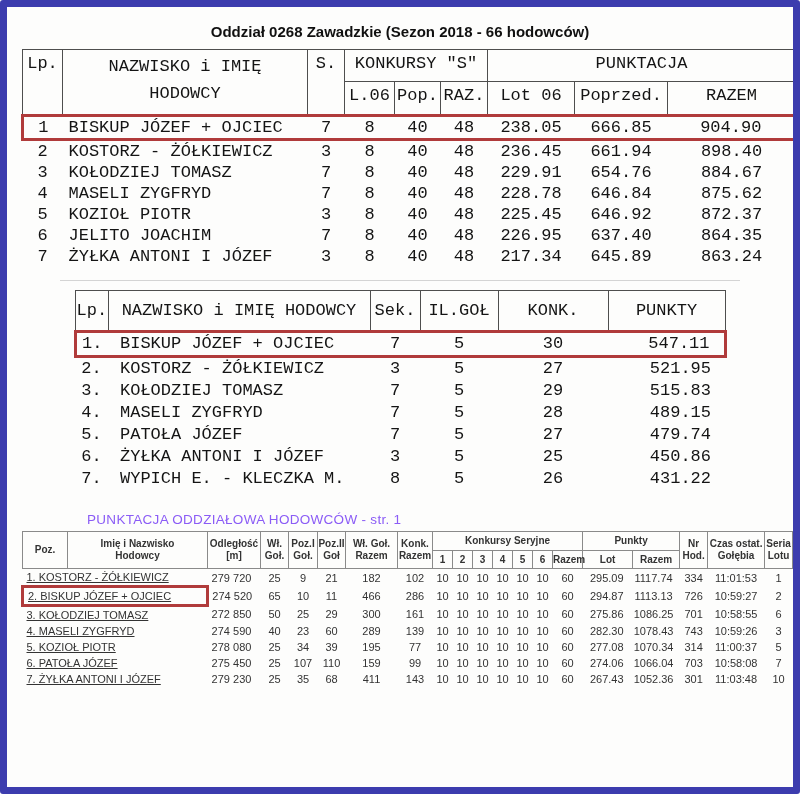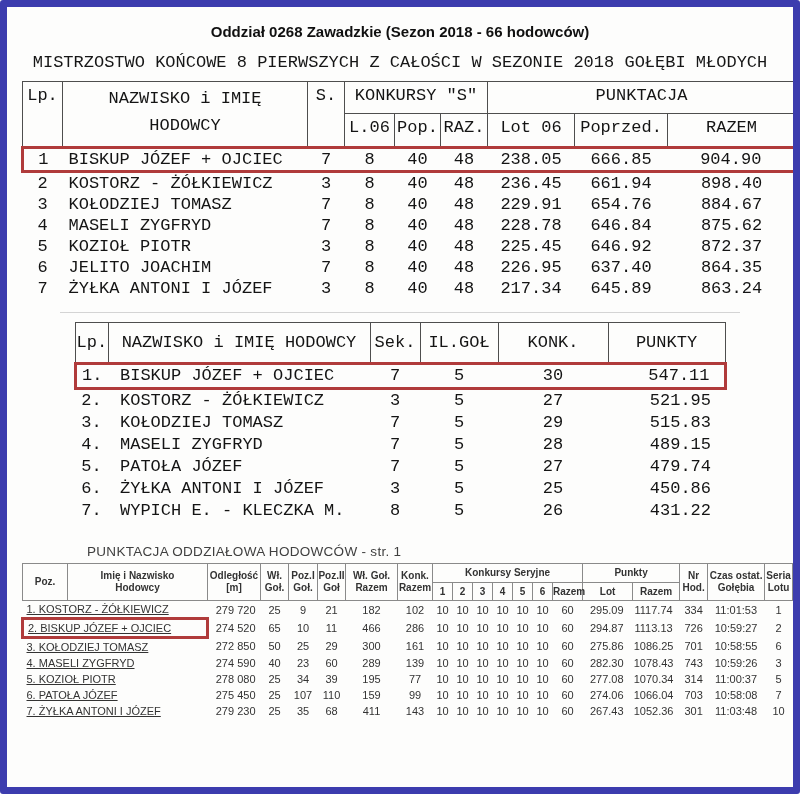--- a/index.html
+++ b/index.html
@@ -44,45 +44,44 @@
     margin-top:9px;text-align:center;
     font:16px "Liberation Mono","DejaVu Sans Mono",monospace;color:#161616;white-space:nowrap;
   }
   #t2{width:650px;margin:9px auto 0;font:17px/22px "Liberation Mono","DejaVu Sans Mono",monospace;color:var(--ink);}
   #t2 thead th{border:1px solid var(--grid);font-weight:normal;height:37px;vertical-align:middle;}
   #t2 tbody td{height:22px;padding:0;text-align:center;}
   #t2 tbody td:nth-child(2){text-align:left;padding-left:12px;}
   #t2 tbody td:nth-child(6){text-align:right;padding-right:14px;font-family:Liberation Mono, monospace;}
 
   
-  .t3-title{margin:22px 0 0 72px;font:13.5px "Liberation Sans",sans-serif;color:#404040;letter-spacing:.3px;}
+  .t3-title{margin:22px 0 0 72px;font:13.5px "Liberation Sans",sans-serif;color:#8b5cf6;letter-spacing:.3px;}
   #t3{width:770px;margin:4px 0 0 6px;font:11px/16px "Liberation Sans",sans-serif;color:var(--ink3);}
   #t3 thead th{border:1px solid var(--grid3);font-weight:bold;font-size:10px;line-height:12px;vertical-align:middle;padding:1px 0;}
   #t3 thead tr:first-child th{height:16px;}
   #t3 thead tr:last-child th{height:15px;}
   #t3 tbody td{height:16px;padding:0;text-align:center;}
   #t3 tbody td:nth-child(1){text-align:left;padding-left:4px;text-decoration:underline;}
-  #t3 tbody td:nth-child(2){text-align:right;padding-right:5px;}
+  #t3 tbody td:nth-child(2){padding-right:5px;}
   #t3 tbody td:nth-child(15){text-align:right;padding-right:9px;}
   #t3 tbody td:nth-child(16){text-align:center;padding-right:5px;}
 
   
   tr.hl td{border-top:3px solid var(--red);border-bottom:3px solid var(--red);}
   tr.hl td:first-child{border-left:3px solid var(--red);}
   tr.hl td:last-child{border-right:3px solid var(--red);}
   td.hl-cell{border:3px solid var(--red);}
 </style>
 </head>
 <body>
 
 <div class="frame">
 
   <div class="page-title">Oddział 0268 Zawadzkie (Sezon 2018 - 66 hodowców)</div>
 
-  <div class="t1-title">MISTRZOSTWO KOŃCOWE 8 PIERWSZYCH Z CAŁOŚCI W SEZONIE 2018 GOŁĘBI MŁODYCH</div>
 
   <table id="t1">
     <colgroup>
       <col style="width:40px">
         <col style="width:245px">
         <col style="width:37px">
       <col style="width:50px">
         <col style="width:46px">
         <col style="width:47px">
       <col style="width:87px">

